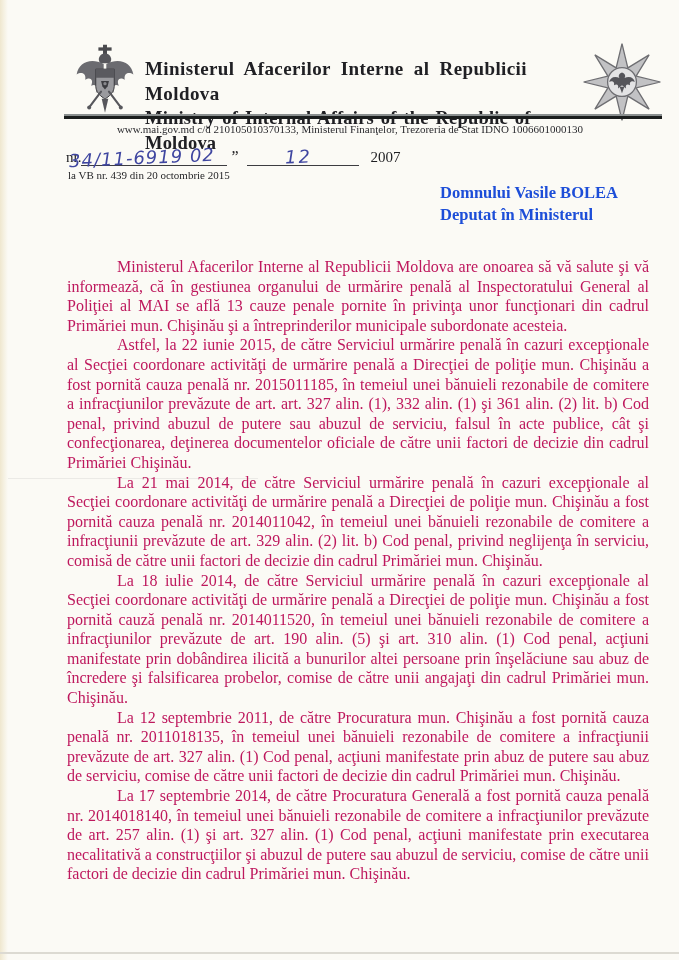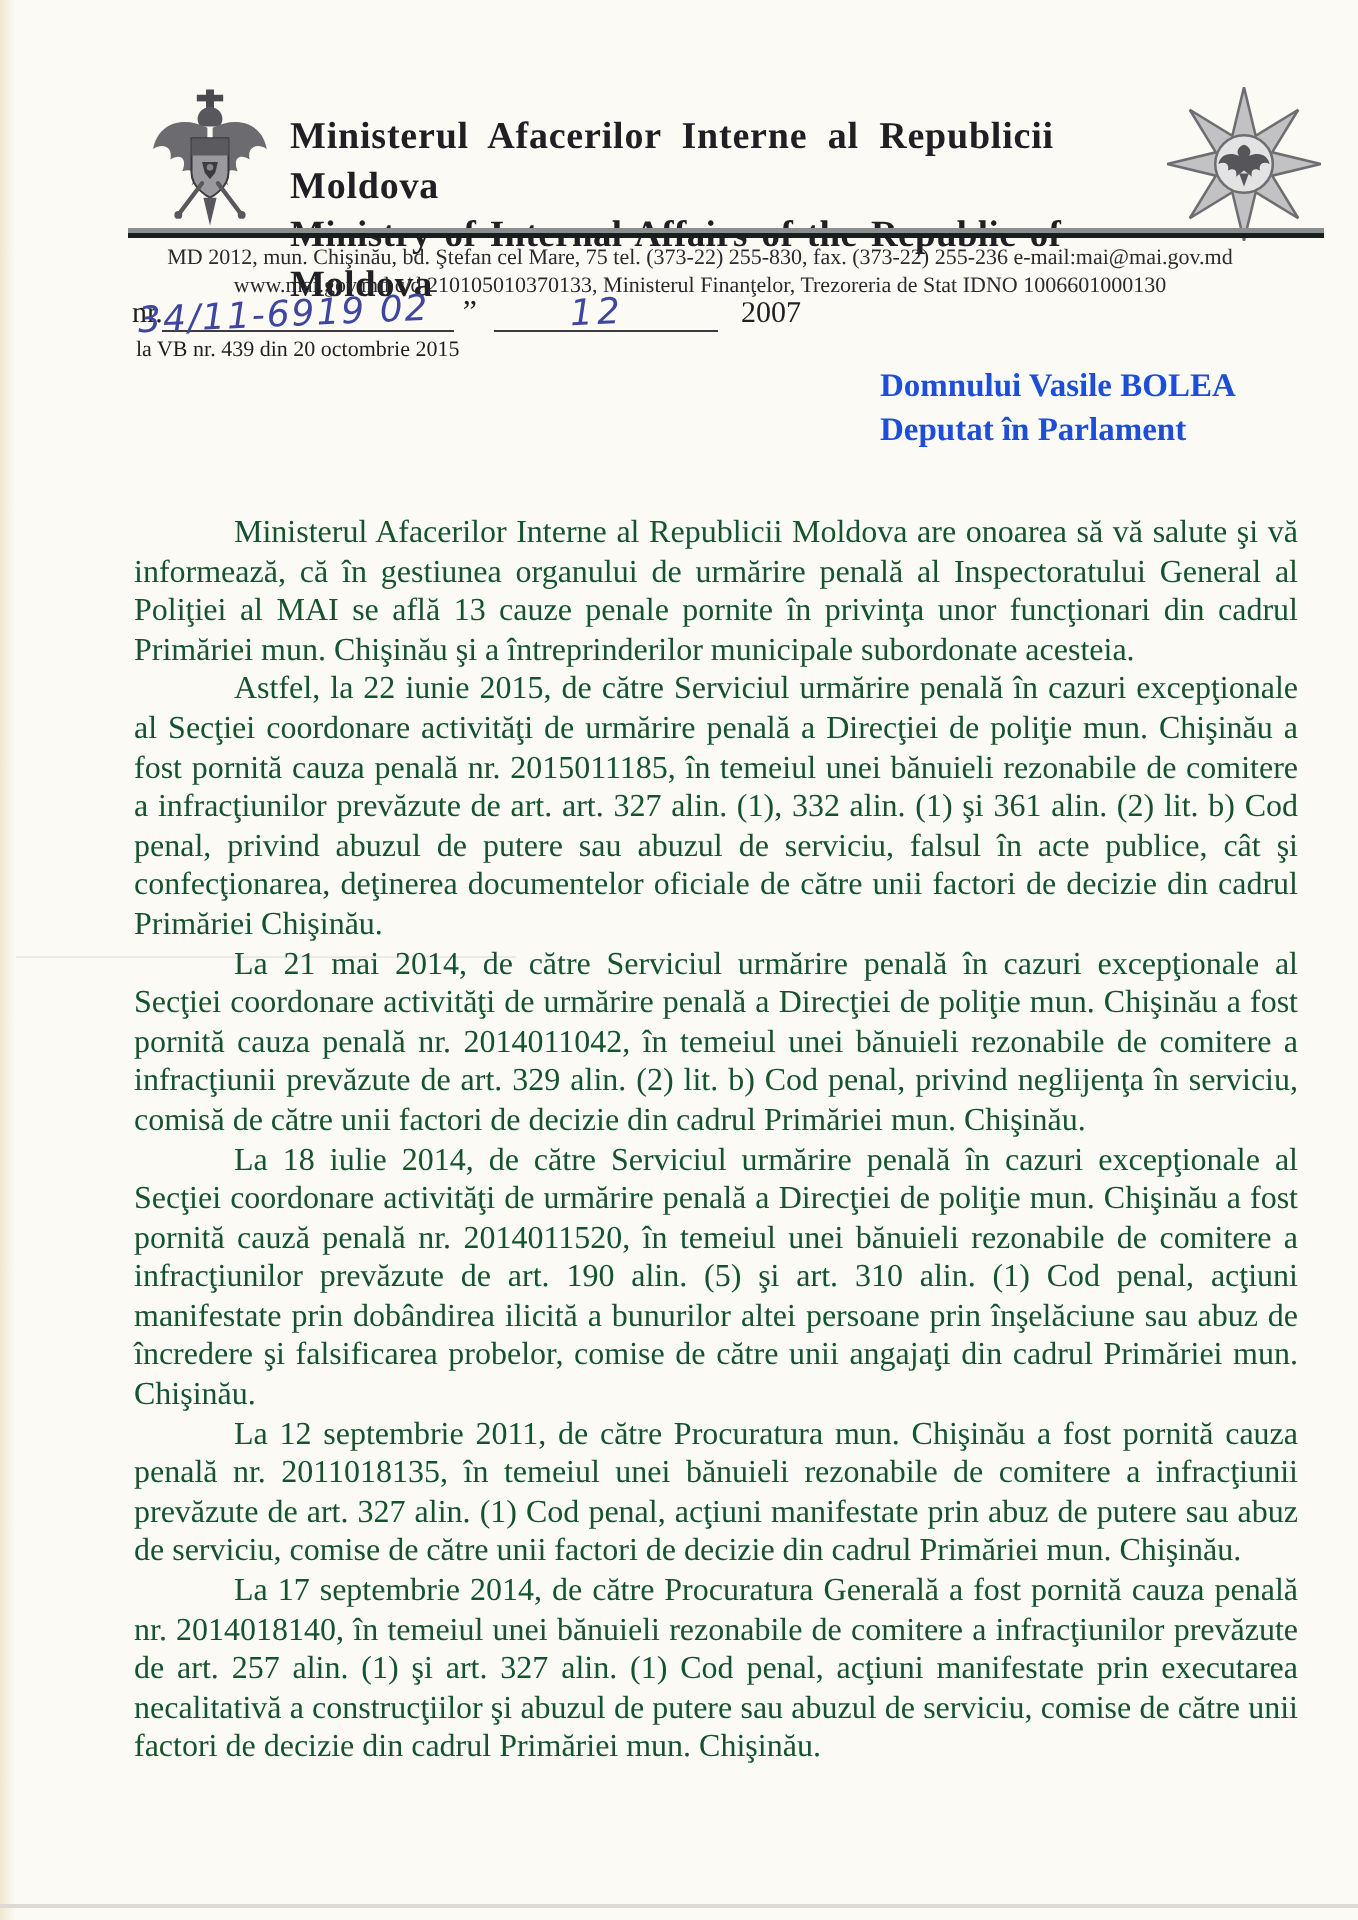--- a/index.html
+++ b/index.html
@@ -75,21 +75,21 @@
     font-weight: bold; font-size: 16.5px; line-height: 21.5px; color: #1d4ed8;
   }
 
   .salutation {
     position: absolute; left: 121px; top: 233px;
     font-weight: bold; font-size: 16.5px;
   }
 
   .body-text {
     position: absolute; left: 67px; top: 257px; width: 582px;
-    font-size: 16px; line-height: 19.6px; text-align: justify; color: #14532d;
+    font-size: 16px; line-height: 19.6px; text-align: justify; color: #be185d;
   }
   .body-text p { margin: 0; text-indent: 50px; }
 </style>
 </head>
 <body>
 
 <div class="page">
 
   <div class="scan-edge-left"></div>
   <div class="scan-crease"></div>
@@ -124,32 +124,31 @@
       <polygon points="50,2 57.3,32.4 83.9,16.1 67.6,42.7 98,50 67.6,57.3 83.9,83.9 57.3,67.6 50,98 42.7,67.6 16.1,83.9 32.4,57.3 2,50 32.4,42.7 16.1,16.1 42.7,32.4" fill="#c2c2c4" stroke="#6e6e72" stroke-width="1.6"></polygon>
       <circle cx="50" cy="50" r="18" fill="#e3e3e4" stroke="#6e6e72" stroke-width="1.6"></circle>
       <path d="M50 38 C46 39 45 43 47 45 C40 42 35 45 34 50 C38 48 41 50 40 54 C44 52 46 54 45 58 L50 54 L55 58 C54 54 56 52 60 54 C59 50 62 48 66 50 C65 45 60 42 53 45 C55 43 54 39 50 38 Z" fill="#55555a"></path>
       <path d="M47 56 L50 64 L53 56 Z" fill="#55555a"></path>
     </svg>
   </div>
 
   <div class="rule"></div>
 
   <div class="address">
-    <div>MD 2012, mun. Chişinău, bd. Ştefan cel Mare, 75 tel. (373-22)  255-830, fax. (373-22)  255-236  e-mail:mai@mai.gov.md</div>
     <div>www.mai.gov.md c/d 210105010370133, Ministerul Finanţelor, Trezoreria de Stat IDNO 1006601000130</div>
   </div>
 
   <div class="ref-line">
     <span class="nr-label">nr.</span><span class="uline u1"><span class="handwriting hw1">34/11-6919 02</span></span><span class="q">”</span><span class="uline u2"><span class="handwriting hw2">12</span></span><span class="year">2007</span>
   </div>
   <div class="vb-line">la VB nr. 439 din 20 octombrie 2015</div>
 
   <div class="recipient">
     <div>Domnului Vasile BOLEA</div>
-    <div>Deputat în Parlament</div>
+    <div>Deputat în Ministerul</div>
   </div>
 
 
   <div class="body-text">
     <p>Ministerul Afacerilor Interne al Republicii Moldova are onoarea să vă salute şi vă informează, că în gestiunea organului de urmărire penală al Inspectoratului General al Poliţiei al MAI se află 13 cauze penale pornite în privinţa unor funcţionari din cadrul Primăriei mun. Chişinău şi a întreprinderilor municipale subordonate acesteia.</p>
     <p>Astfel, la 22 iunie 2015, de către Serviciul urmărire penală în cazuri excepţionale al Secţiei coordonare activităţi de urmărire penală a Direcţiei de poliţie mun. Chişinău a fost pornită cauza penală nr. 2015011185, în temeiul unei bănuieli rezonabile de comitere a infracţiunilor prevăzute de art. art. 327 alin. (1), 332 alin. (1) şi 361 alin. (2) lit. b) Cod penal, privind abuzul de putere sau abuzul de serviciu, falsul în acte publice, cât şi confecţionarea, deţinerea documentelor oficiale de către unii factori de decizie din cadrul Primăriei Chişinău.</p>
     <p>La 21 mai 2014, de către Serviciul urmărire penală în cazuri excepţionale al Secţiei coordonare activităţi de urmărire penală a Direcţiei de poliţie mun. Chişinău a fost pornită cauza penală nr. 2014011042, în temeiul unei bănuieli rezonabile de comitere a infracţiunii prevăzute de art. 329 alin. (2) lit. b) Cod penal, privind neglijenţa în serviciu, comisă de către unii factori de decizie din cadrul Primăriei mun. Chişinău.</p>
     <p>La 18 iulie 2014, de către Serviciul urmărire penală în cazuri excepţionale al Secţiei coordonare activităţi de urmărire penală a Direcţiei de poliţie mun. Chişinău a fost pornită cauză penală nr. 2014011520, în temeiul unei bănuieli rezonabile de comitere a infracţiunilor prevăzute de art. 190 alin. (5) şi art. 310 alin. (1) Cod penal, acţiuni manifestate prin dobândirea ilicită a bunurilor altei persoane prin înşelăciune sau abuz de încredere şi falsificarea probelor, comise de către unii angajaţi din cadrul Primăriei mun. Chişinău.</p>
     <p>La 12 septembrie 2011, de către Procuratura mun. Chişinău a fost pornită cauza penală nr. 2011018135, în temeiul unei bănuieli rezonabile de comitere a infracţiunii prevăzute de art. 327 alin. (1) Cod penal, acţiuni manifestate prin abuz de putere sau abuz de serviciu, comise de către unii factori de decizie din cadrul Primăriei mun. Chişinău.</p>
     <p>La 17 septembrie 2014, de către Procuratura Generală a fost pornită cauza penală nr. 2014018140, în temeiul unei bănuieli rezonabile de comitere a infracţiunilor prevăzute de art. 257 alin. (1) şi art. 327 alin. (1) Cod penal, acţiuni manifestate prin executarea necalitativă a construcţiilor şi abuzul de putere sau abuzul de serviciu, comise de către unii factori de decizie din cadrul Primăriei mun. Chişinău.</p>

